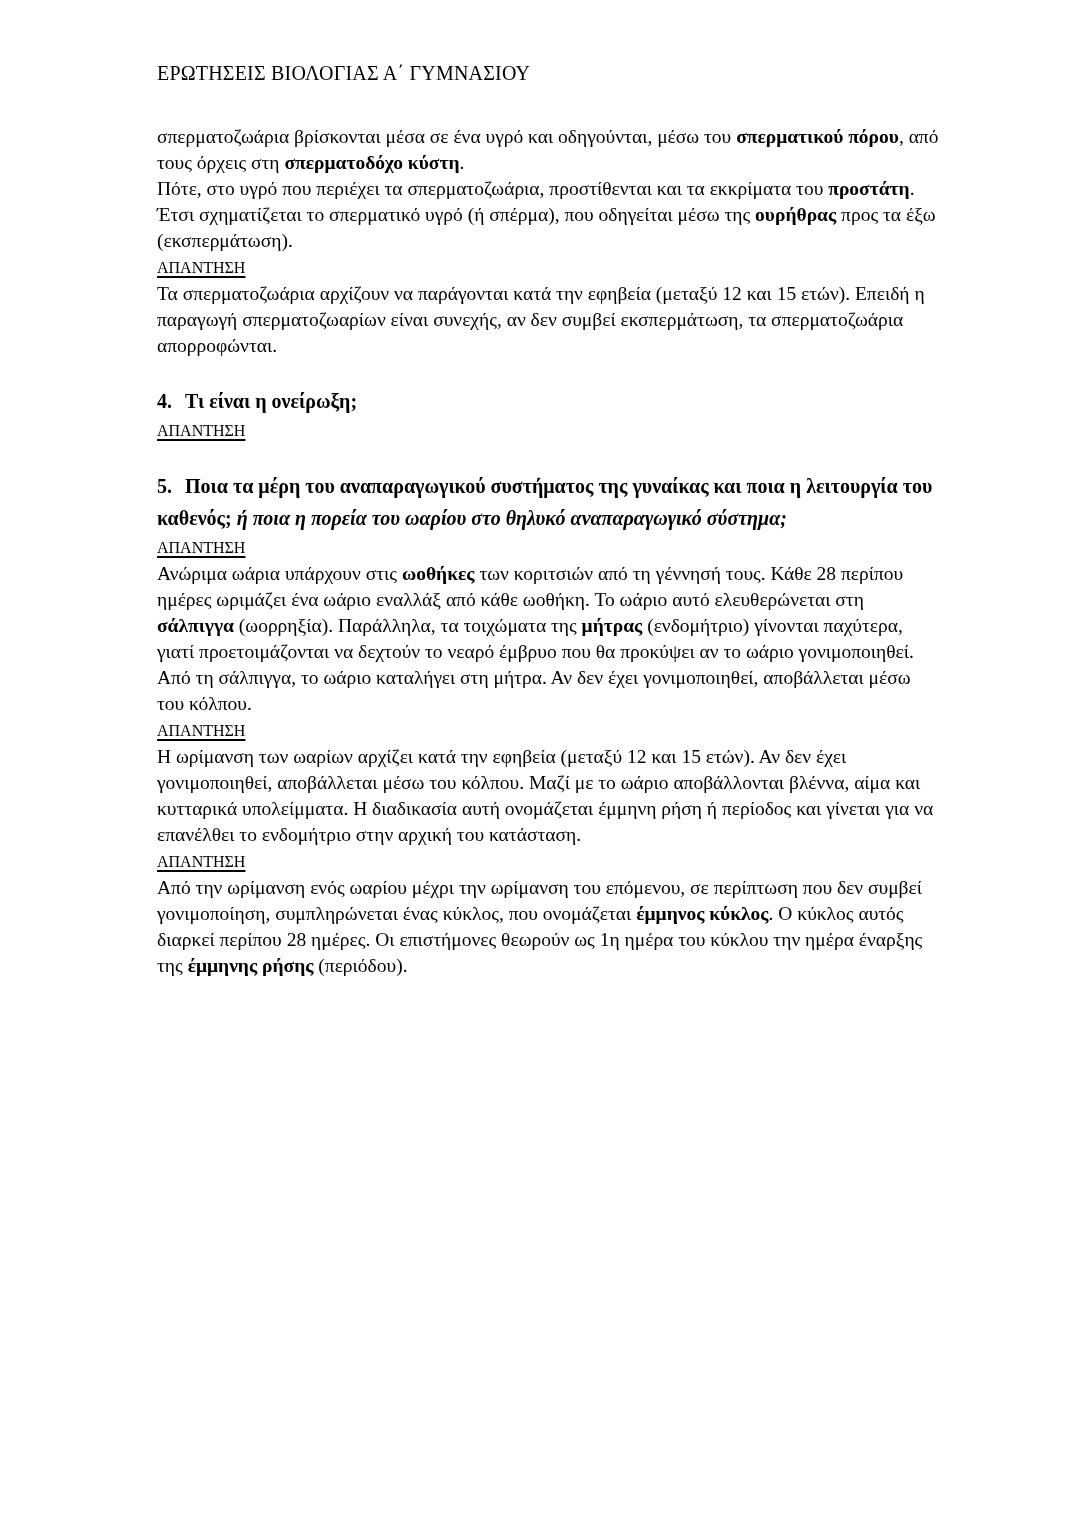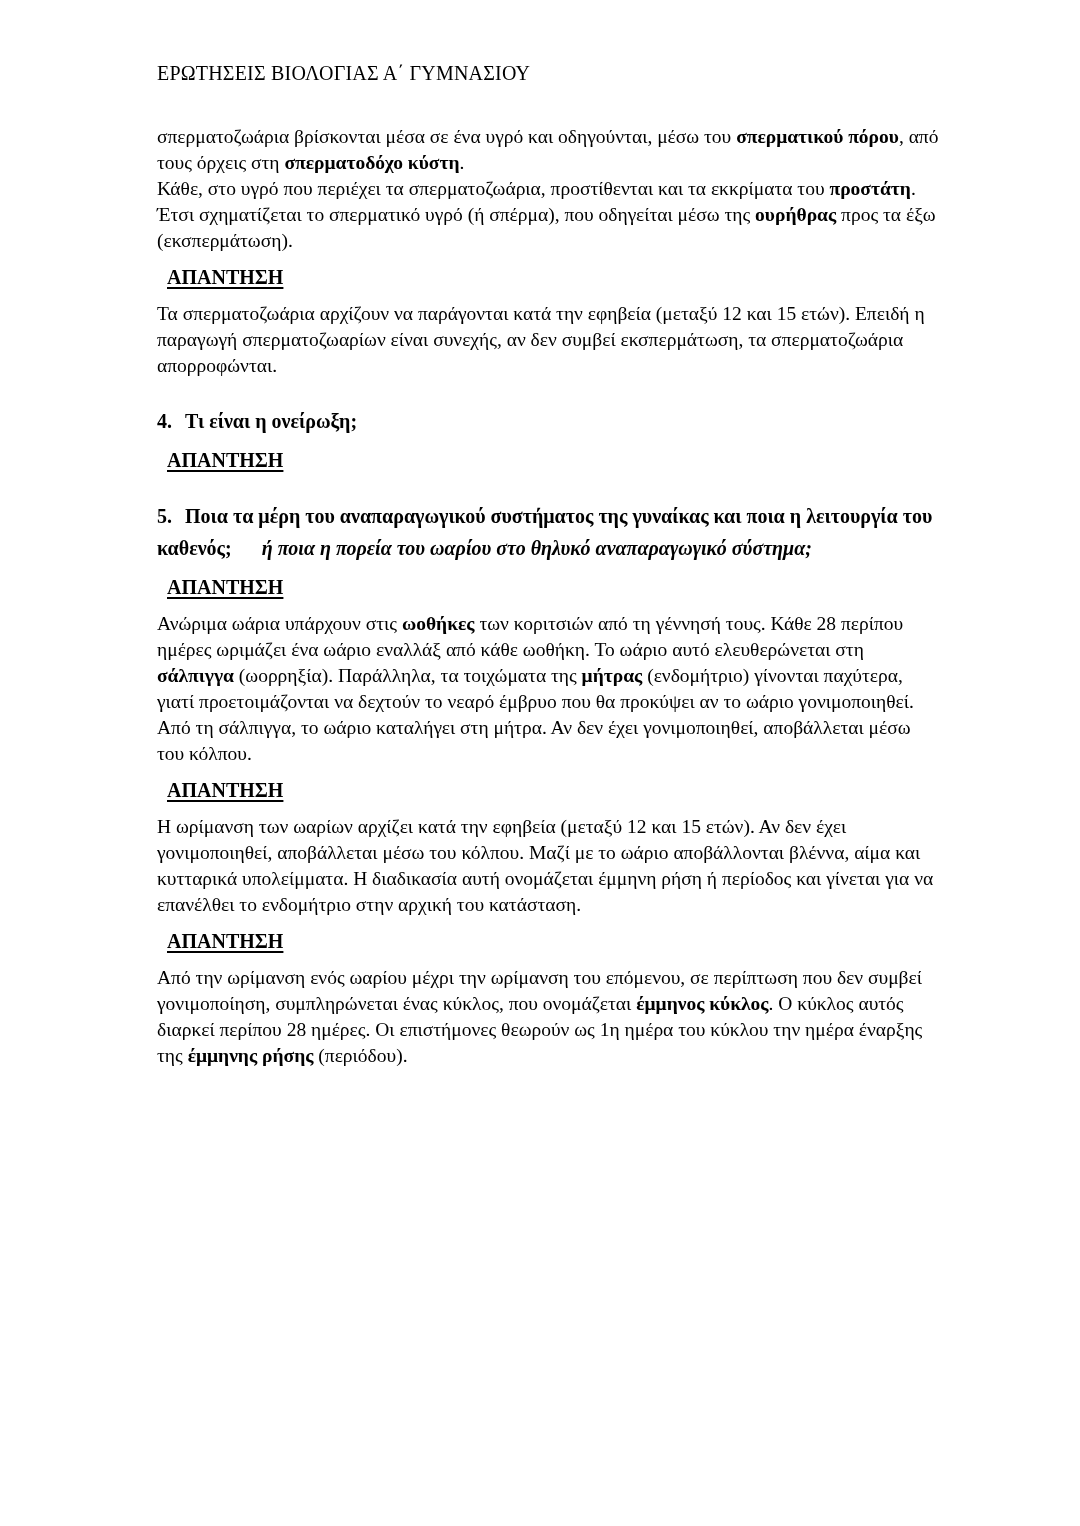--- a/index.html
+++ b/index.html
@@ -39,32 +39,32 @@
   .question {
     margin: 26px 0 0 0;
     font-weight: bold;
     font-size: 20px;
     line-height: 32px;
   }
   .qnum {
     margin-right: 13px;
   }
   .answer-label {
-    margin: 10px;
-    font-weight: bold;
-    font-size: 20px;
+    margin: 0;
+    font-weight: normal;
+    font-size: 16px;
     line-height: 27px;
     text-decoration: underline;
     text-decoration-thickness: 2px;
     text-underline-offset: 3px;
     width: -moz-fit-content;
     width: fit-content;
   }
   .seg-b { font-weight: bold; }
-  .seg-i { font-style: italic; margin-left: 25px; }
+  .seg-i { font-style: italic; }
   .footer {
     position: absolute;
     left: 157px;
     top: 1456px;
     width: 782px;
     display: flex;
     justify-content: space-between;
     align-items: flex-start;
     font-size: 20px;
   }
@@ -75,21 +75,21 @@
 </head>
 <body>
 
 <div class="page">
 
   <div class="header">ΕΡΩΤΗΣΕΙΣ ΒΙΟΛΟΓΙΑΣ Α΄ ΓΥΜΝΑΣΙΟΥ</div>
 
   <div class="content">
 
     <p class="para"><span>σπερματοζωάρια βρίσκονται μέσα σε ένα υγρό και οδηγούνται, μέσω του </span><span class="seg-b">σπερματικού πόρου</span><span>, από τους όρχεις στη </span><span class="seg-b">σπερματοδόχο κύστη</span><span>.</span></p>
-    <p class="para"><span>Κάθε, στο υγρό που περιέχει τα σπερματοζωάρια, προστίθενται και τα εκκρίματα του </span><span class="seg-b">προστάτη</span><span>. Έτσι σχηματίζεται το σπερματικό υγρό (ή σπέρμα), που οδηγείται μέσω της </span><span class="seg-b">ουρήθρας</span><span> προς τα έξω (εκσπερμάτωση).</span></p>
+    <p class="para"><span>Πότε, στο υγρό που περιέχει τα σπερματοζωάρια, προστίθενται και τα εκκρίματα του </span><span class="seg-b">προστάτη</span><span>. Έτσι σχηματίζεται το σπερματικό υγρό (ή σπέρμα), που οδηγείται μέσω της </span><span class="seg-b">ουρήθρας</span><span> προς τα έξω (εκσπερμάτωση).</span></p>
 
     <p class="answer-label">ΑΠΑΝΤΗΣΗ</p>
     <p class="para"><span>Τα σπερματοζωάρια αρχίζουν να παράγονται κατά την εφηβεία (μεταξύ 12 και 15 ετών).  Επειδή η παραγωγή σπερματοζωαρίων είναι συνεχής, αν δεν συμβεί εκσπερμάτωση, τα σπερματοζωάρια απορροφώνται.</span></p>
 
     <p class="question"><span class="qnum">4.</span><span><span>Τι είναι η ονείρωξη;</span></span></p>
     <p class="answer-label">ΑΠΑΝΤΗΣΗ</p>
 
     <p class="question"><span class="qnum">5.</span><span><span>Ποια τα μέρη του αναπαραγωγικού συστήματος της γυναίκας και ποια η λειτουργία του καθενός; </span><span class="seg-i">ή ποια η πορεία του ωαρίου στο θηλυκό αναπαραγωγικό σύστημα;</span></span></p>
     <p class="answer-label">ΑΠΑΝΤΗΣΗ</p>
     <p class="para"><span>Ανώριμα ωάρια υπάρχουν στις </span><span class="seg-b">ωοθήκες</span><span> των κοριτσιών από τη γέννησή τους. Κάθε 28 περίπου ημέρες ωριμάζει ένα ωάριο εναλλάξ από κάθε ωοθήκη. Το ωάριο αυτό ελευθερώνεται στη </span><span class="seg-b">σάλπιγγα</span><span> (ωορρηξία). Παράλληλα, τα τοιχώματα της </span><span class="seg-b">μήτρας</span><span> (ενδομήτριο) γίνονται παχύτερα, γιατί προετοιμάζονται να δεχτούν το νεαρό έμβρυο που θα προκύψει αν το ωάριο γονιμοποιηθεί. Από τη σάλπιγγα, το ωάριο καταλήγει στη μήτρα. Αν δεν έχει γονιμοποιηθεί, αποβάλλεται μέσω του κόλπου.</span></p>

